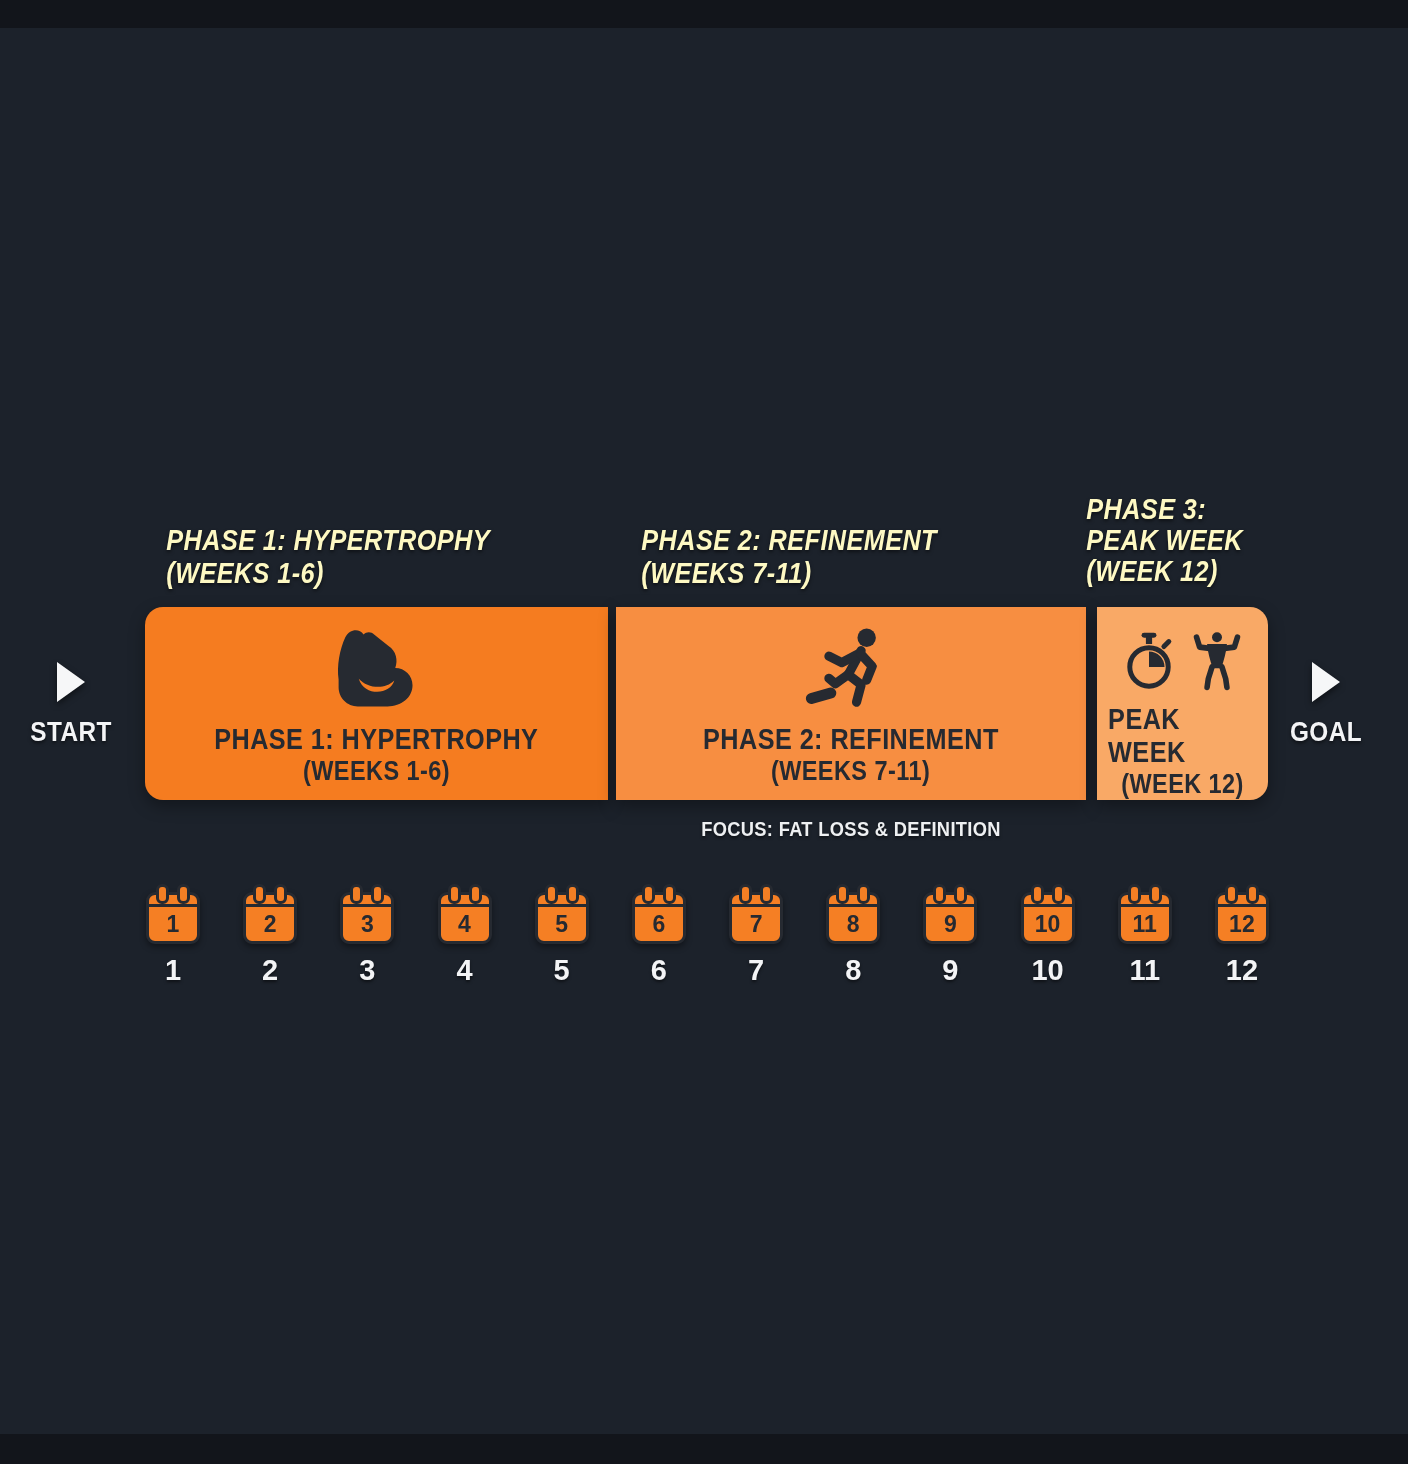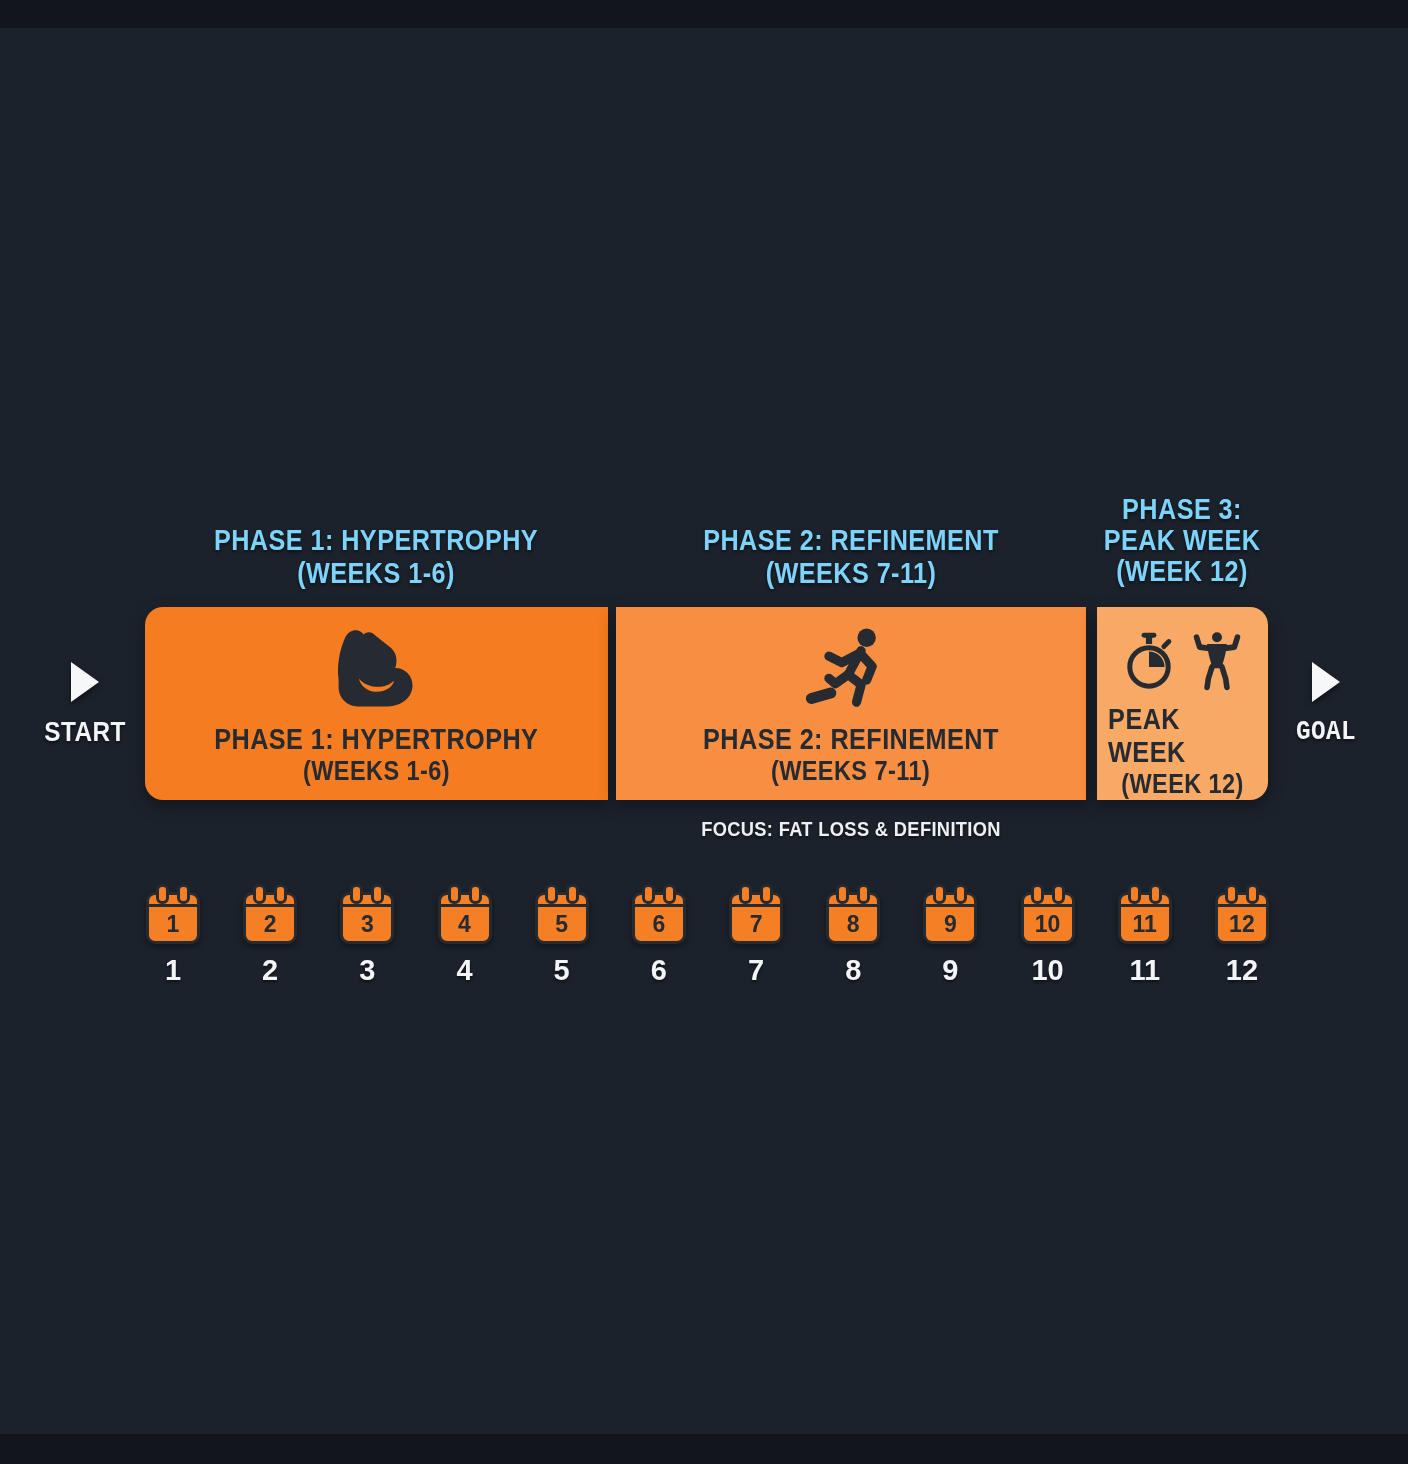--- a/index.html
+++ b/index.html
@@ -8,31 +8,32 @@
     background:#1c222b;
     font-family:"Liberation Sans",sans-serif;
   }
   .band{position:absolute;left:0;width:100%;background:#12151b;}
   .band-top{top:0;height:28px;}
   .band-bottom{bottom:0;height:30px;}
 
   .cond{transform:scaleX(.87);}
 
   .phase-header{
-    position:absolute;text-align:center;color:#7dd3fc;font-weight:700;
+    position:absolute;color:#fef9c3;font-weight:700;
     font-size:29px;line-height:33px;letter-spacing:.5px;
     text-shadow:0 2px 4px rgba(0,0,0,.55);
+    font-style:italic;
   }
   .h1{left:135px;top:524px;width:482px;}
   .h2{left:610px;top:524px;width:482px;}
   .h3{left:1072px;top:494px;width:220px;line-height:31px;}
 
   .endpoint{position:absolute;text-align:center;}
-  .start{left:26px;top:662px;width:118px;}
-  .goal{left:1280px;top:662px;width:92px;font-family:Liberation Mono, monospace;}
+  .start{left:12px;top:662px;width:118px;}
+  .goal{left:1280px;top:662px;width:92px;}
   .tri{
     width:0;height:0;margin:0 auto;
     border-top:20px solid transparent;border-bottom:20px solid transparent;
     border-left:28px solid #f6f7f8;
     filter:drop-shadow(0 3px 3px rgba(0,0,0,.5));
   }
   .ep-label{
     margin-top:14px;color:#f3f4f6;font-weight:700;font-size:28px;letter-spacing:.5px;
     text-shadow:0 2px 4px rgba(0,0,0,.55);
   }

